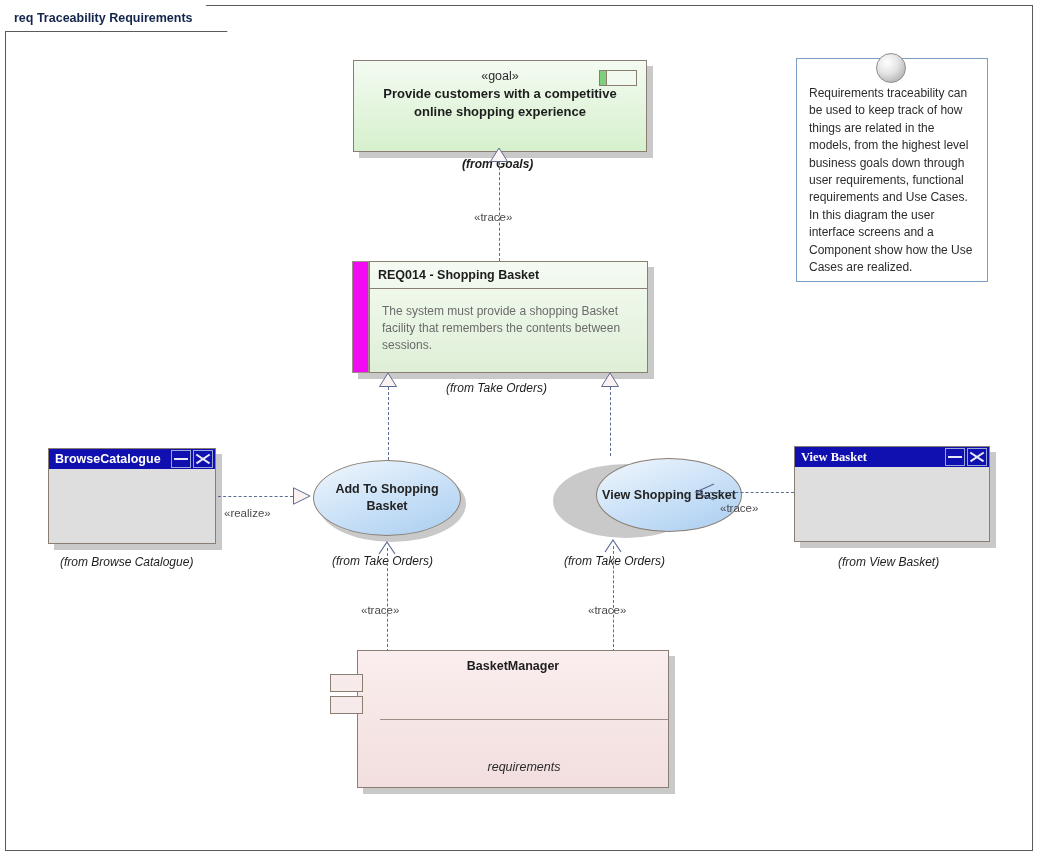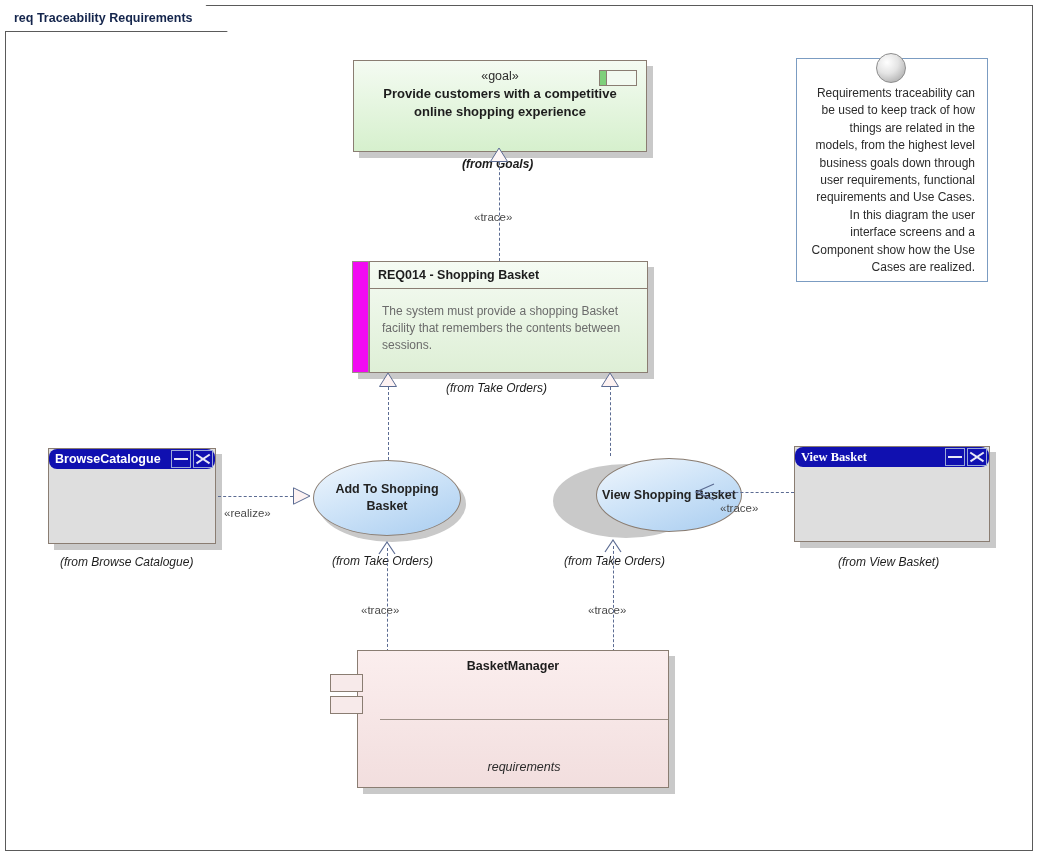--- a/index.html
+++ b/index.html
@@ -38,25 +38,25 @@
   .req-hdr{height:26px;border-bottom:1px solid #8a7d72;display:flex;align-items:center;
            padding-left:8px;font-size:12.5px;font-weight:bold;color:#1d1d1d;}
   .req-body{padding:14px 10px 0 12px;font-size:12px;color:#6b6b6b;line-height:17px;}
 
   
   .note{position:absolute;left:796px;top:58px;width:192px;height:224px;box-sizing:border-box;
         border:1px solid #7b9cc2;background:#ffffff;}
   .note-pin{position:absolute;left:876px;top:53px;width:28px;height:28px;border-radius:50%;
             background:radial-gradient(circle at 36% 30%,#ffffff 0%,#e4e4e4 42%,#b7b7b7 78%,#8e8e8e 100%);
             border:1px solid #8d8d8d;}
-  .note-txt{padding:26px 12px 0 12px;font-size:12px;color:#2b2b2b;line-height:17.4px;text-align:right;}
+  .note-txt{padding:26px 12px 0 12px;font-size:12px;color:#2b2b2b;line-height:17.4px;}
 
   
   .screen{position:absolute;box-sizing:border-box;border:1px solid #8a7d72;background:#dedede;}
-  .screen-bar{height:20px;background:#1010b0;display:flex;align-items:center;border-radius:8px;}
+  .screen-bar{height:20px;background:#1010b0;display:flex;align-items:center;}
   .screen-title{flex:1;font-size:12.5px;font-weight:bold;color:#ffffff;padding-left:6px;
                 white-space:nowrap;overflow:hidden;}
   .win-btn{width:20px;height:18px;margin-right:2px;border:1px solid #9aa8d8;
            background:#1010b0;box-sizing:border-box;position:relative;}
   .win-btn.min::after{content:"";position:absolute;left:2px;right:2px;top:7px;height:2px;
                       background:#e8e8f6;}
   .win-btn.close::before,.win-btn.close::after{content:"";position:absolute;left:1px;right:1px;
                       top:7px;height:1.6px;background:#e8e8f6;}
   .win-btn.close::before{transform:rotate(34deg);}
   .win-btn.close::after{transform:rotate(-34deg);}

